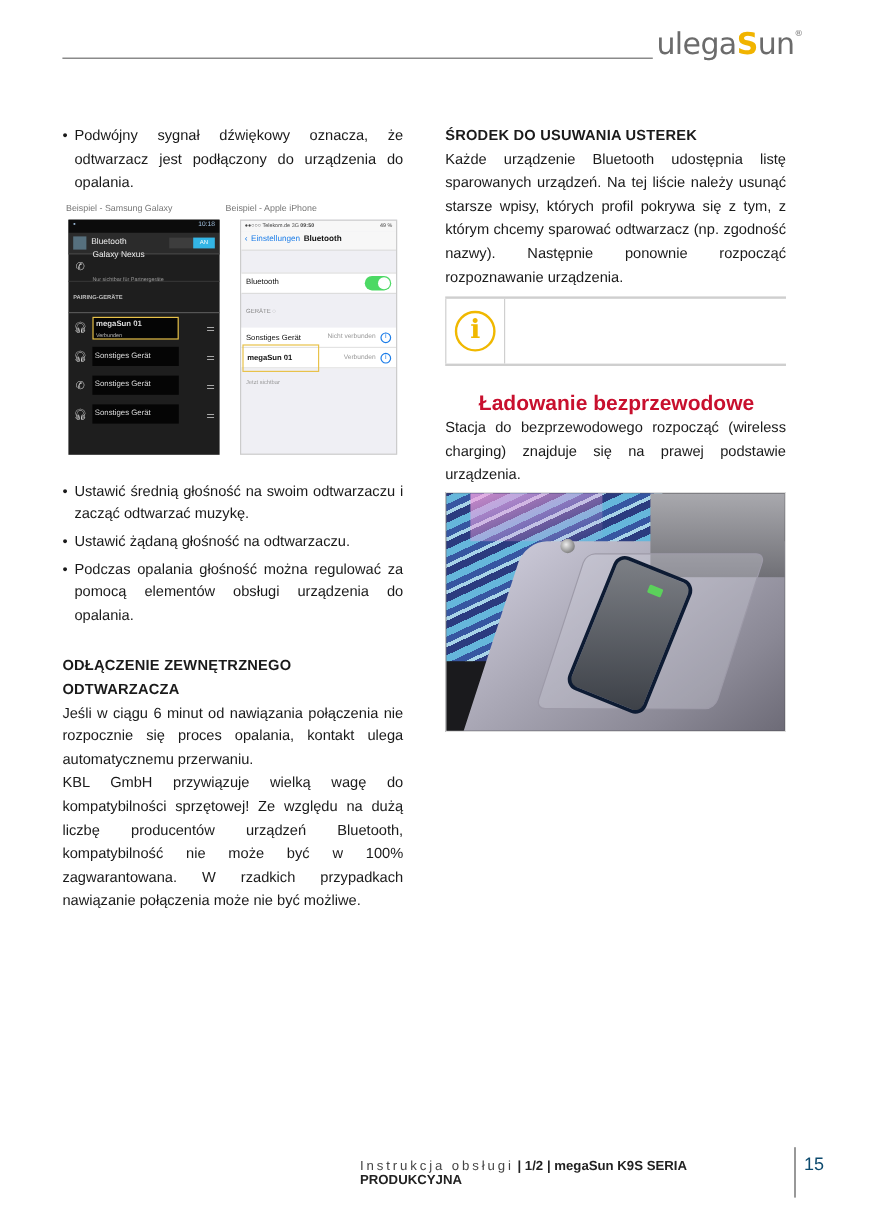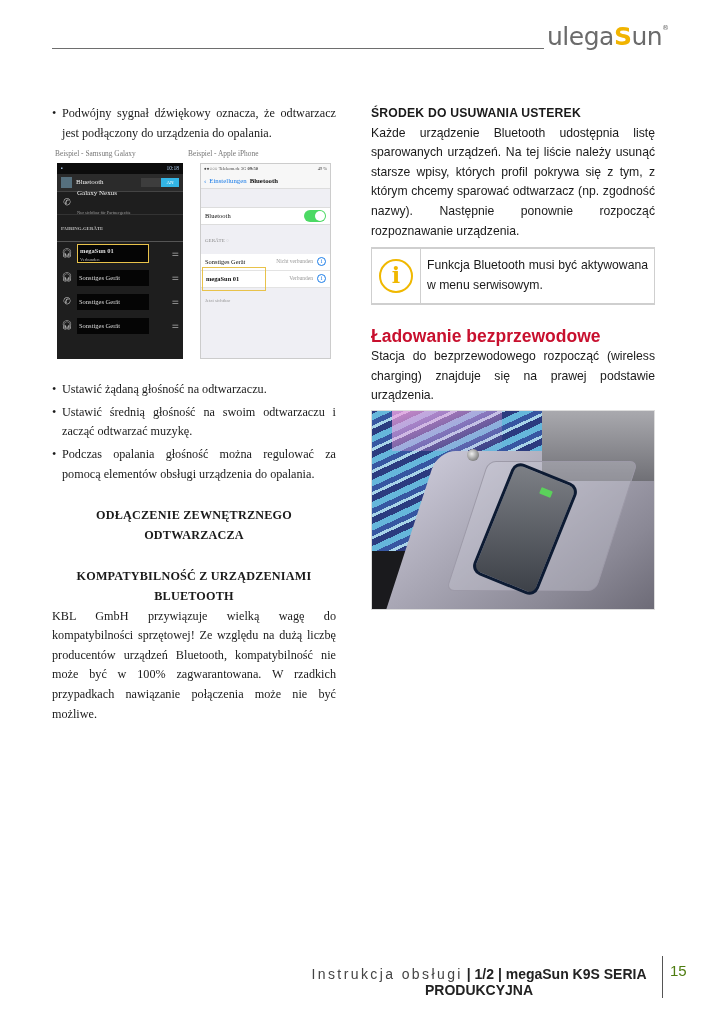--- a/index.html
+++ b/index.html
@@ -5,28 +5,28 @@
   * { box-sizing: border-box; margin: 0; padding: 0; }
   html, body { width: 724px; height: 1024px; background: #fff; overflow: hidden; }
   body { position: relative; font-family: "Liberation Sans", sans-serif; color: #1a1a1a; }
 
   .header-rule { position: absolute; left: 52px; top: 48px; width: 492px; height: 1px; background: #6e6e6e; }
   .logo { position: absolute; left: 547px; top: 22px; font-family: "DejaVu Sans", sans-serif; font-size: 25px; color: #6b6b6b; letter-spacing: -0.5px; }
   .logo .s { color: #f1b400; font-weight: bold; }
   .logo sup { font-size: 7px; vertical-align: top; position: relative; top: 2px; }
 
   .col { position: absolute; font-size: 12.2px; line-height: 19.6px; text-align: justify; }
-  .col-left { left: 52px; top: 104px; width: 284px; font-family: Liberation Serif, serif; }
+  .col-left { left: 52px; top: 104px; width: 284px; }
   .col-right { left: 371px; top: 104px; width: 284px; }
 
   .bullet { position: relative; padding-left: 10px; margin-bottom: 3px; }
   .bullet::before { content: "•"; position: absolute; left: 0; top: 0; }
 
   .heading { font-weight: bold; letter-spacing: 0.2px; text-align: left; }
-  .section-gap { margin-top: 22px; text-align: center; }
+  .section-gap { margin-top: 22px; }
 
   
   .figs { position: relative; height: 225px; margin: 6px 0 6px; }
   .fig-caption { position: absolute; top: 0; font-size: 7.4px; color: #777; text-align: left; width: 130px; line-height: 10px; }
   .android { position: absolute; left: 5px; top: 14px; width: 126px; height: 196px; background: #1e1e1e; overflow: hidden; font-size: 7px; color: #ddd; }
   .a-status { height: 11px; background: #0c0c0c; display: flex; justify-content: space-between; align-items: center; padding: 0 4px; font-size: 5.5px; color: #a8c8e8; }
   .a-bar { height: 18px; background: #2b2b2b; display: flex; align-items: center; padding: 0 4px; border-bottom: 1px solid #444; }
   .a-bticon { width: 11px; height: 11px; background: #56707e; margin-right: 4px; }
   .a-bar .title { font-size: 7px; color: #eee; flex: 1; }
   .a-toggle { width: 38px; height: 9px; background: #3d3d3d; position: relative; }
@@ -59,37 +59,37 @@
   .i-dev .info { width: 9px; height: 9px; border-radius: 50%; border: 1px solid #1a7ce8; color: #1a7ce8; font-size: 6px; line-height: 7px; text-align: center; }
   .i-dev .name-sel { border: 1.5px solid #e8c24a; padding: 1px 3px; font-weight: bold; width: 64px; margin-left: -3px; }
   .i-visible { font-size: 4.8px; color: #999; padding: 3px 4px; }
 
   
   .info-box { display: flex; border-top: 2px solid #cfcfcf; border-bottom: 2px solid #cfcfcf; margin-top: 6px; height: 58px; }
   .info-icon-cell { width: 50px; border-left: 1px solid #cfcfcf; border-right: 1px solid #cfcfcf; display: flex; align-items: center; justify-content: center; }
   .info-icon { width: 34px; height: 34px; border-radius: 50%; border: 2.5px solid #f0b800; color: #f0b800; font-family: "DejaVu Serif", serif; font-size: 22px; font-weight: bold; text-align: center; line-height: 29px; }
   .info-text { flex: 1; padding: 7px 6px; border-right: 1px solid #cfcfcf; font-size: 12.2px; line-height: 19.6px; text-align: justify; }
 
-  .red-heading { color: #c8102e; font-size: 17.5px; font-weight: bold; margin-top: 20px; line-height: 22px; text-align: left; }
+  .red-heading { color: #c8102e; font-size: 17.5px; font-weight: bold; margin-top: 20px; line-height: 22px; text-align: left; margin-left: 28px; }
 
   .photo { margin-top: 4px; width: 284px; height: 200px; position: relative; overflow: hidden; background: #1a1a1d; border: 1px solid #ddd; }
   .photo .lights { position: absolute; left: -20px; top: -10px; width: 200px; height: 150px; background: repeating-linear-gradient(155deg, #6ec8f0 0 6px, #3a5db0 6px 11px, #b7e8ff 11px 14px, #2d3f8a 14px 20px); opacity: 0.9; }
   .photo .pink { position: absolute; left: 20px; top: 0; width: 110px; height: 40px; background: linear-gradient(160deg, #f3a0e0, rgba(240,160,220,0)); opacity: 0.8; }
   .photo .panel { position: absolute; left: 30px; top: 40px; width: 300px; height: 220px; background: linear-gradient(135deg, #c9c7d6, #8a8895 60%, #55535e); transform: skewX(-18deg); border-radius: 18px; }
   .photo .box { position: absolute; left: 170px; top: 0; width: 120px; height: 70px; background: linear-gradient(180deg, #a9a9ae, #707076); }
   .photo .pad { position: absolute; left: 95px; top: 50px; width: 150px; height: 130px; border: 1px solid #9d9aa8; border-radius: 8px; transform: skewX(-18deg); background: rgba(210,208,222,0.35); }
   .photo .phone { position: absolute; left: 118px; top: 58px; width: 70px; height: 120px; background: linear-gradient(160deg, #7d8086, #3c4047); border: 3px solid #0d1b33; border-radius: 10px; transform: rotate(22deg); }
   .photo .battery { position: absolute; left: 168px; top: 78px; width: 12px; height: 7px; background: #5bd15b; transform: rotate(22deg); border-radius: 1px; }
   .photo .knob { position: absolute; left: 95px; top: 38px; width: 12px; height: 12px; border-radius: 50%; background: radial-gradient(circle at 40% 40%, #eee, #555); }
 
-  .footer { position: absolute; left: 300px; top: 966px; width: 358px; text-align: center; font-size: 14px; color: #222; }
+  .footer { position: absolute; left: 300px; top: 966px; width: 358px; text-align: left; font-size: 11px; color: #222; }
   .footer .muted { letter-spacing: 2.4px; color: #444; }
   .footer .bold { font-weight: bold; }
   .footer-rule { position: absolute; left: 662px; top: 956px; width: 1px; height: 42px; background: #555; }
-  .page-num { position: absolute; left: 670px; top: 962px; font-size: 15px; color: #4d7c0f; }
+  .page-num { position: absolute; left: 670px; top: 962px; font-size: 15px; color: #0c4a6e; }
 </style>
 </head>
 <body>
 
 <div class="header-rule"></div>
 <div class="logo"><span>ulega</span><span class="s">S</span><span>un</span><sup>®</sup></div>
 
 <div class="col col-left">
   <div class="bullet">Podwójny sygnał dźwiękowy oznacza, że odtwarzacz jest podłączony do urządzenia do opalania.</div>
 
@@ -162,39 +162,38 @@
       </div>
       <div class="i-dev">
         <span class="name-sel">megaSun 01</span>
         <span class="st">Verbunden</span>
         <span class="info">i</span>
       </div>
       <div class="i-visible">Jetzt sichtbar</div>
     </div>
   </div>
 
+  <div class="bullet">Ustawić średnią głośność na swoim odtwarzaczu i zacząć odtwarzać muzykę.</div>
   <div class="bullet">Ustawić żądaną głośność na odtwarzaczu.</div>
-  <div class="bullet">Ustawić średnią głośność na swoim odtwarzaczu i zacząć odtwarzać muzykę.</div>
   <div class="bullet">Podczas opalania głośność można regulować za pomocą elementów obsługi urządzenia do opalania.</div>
 
   <div class="heading section-gap">ODŁĄCZENIE ZEWNĘTRZNEGO ODTWARZACZA</div>
-
-  <div class="heading section-gap">KOMPATYBILNOŚĆ Z URZĄDZENIAMI BLUETOOTH</div>
+  <div>Jeśli w ciągu 6 minut od nawiązania połączenia nie rozpocznie się proces opalania, kontakt ulega automatycznemu przerwaniu.</div>
+
   <div>KBL GmbH przywiązuje wielką wagę do kompatybilności sprzętowej! Ze względu na dużą liczbę producentów urządzeń Bluetooth, kompatybilność nie może być w 100% zagwarantowana. W rzadkich przypadkach nawiązanie połączenia może nie być możliwe.</div>
 </div>
 
 <div class="col col-right">
   <div class="heading">ŚRODEK DO USUWANIA USTEREK</div>
   <div>Każde urządzenie Bluetooth udostępnia listę sparowanych urządzeń. Na tej liście należy usunąć starsze wpisy, których profil pokrywa się z tym, z którym chcemy sparować odtwarzacz (np. zgodność nazwy). Następnie ponownie rozpocząć rozpoznawanie urządzenia.</div>
 
   <div class="info-box">
     <div class="info-icon-cell">
         <div class="info-icon">i</div>
       </div>
-    <div class="info-text">Funkcja Bluetooth musi być aktywowana w menu serwisowym.</div>
   </div>
 
   <div class="red-heading">Ładowanie bezprzewodowe</div>
   <div>Stacja do bezprzewodowego rozpocząć (wireless charging) znajduje się na prawej podstawie urządzenia.</div>
 
   <div class="photo">
     <div class="lights"></div>
     <div class="pink"></div>
     <div class="panel"></div>
     <div class="box"></div>

